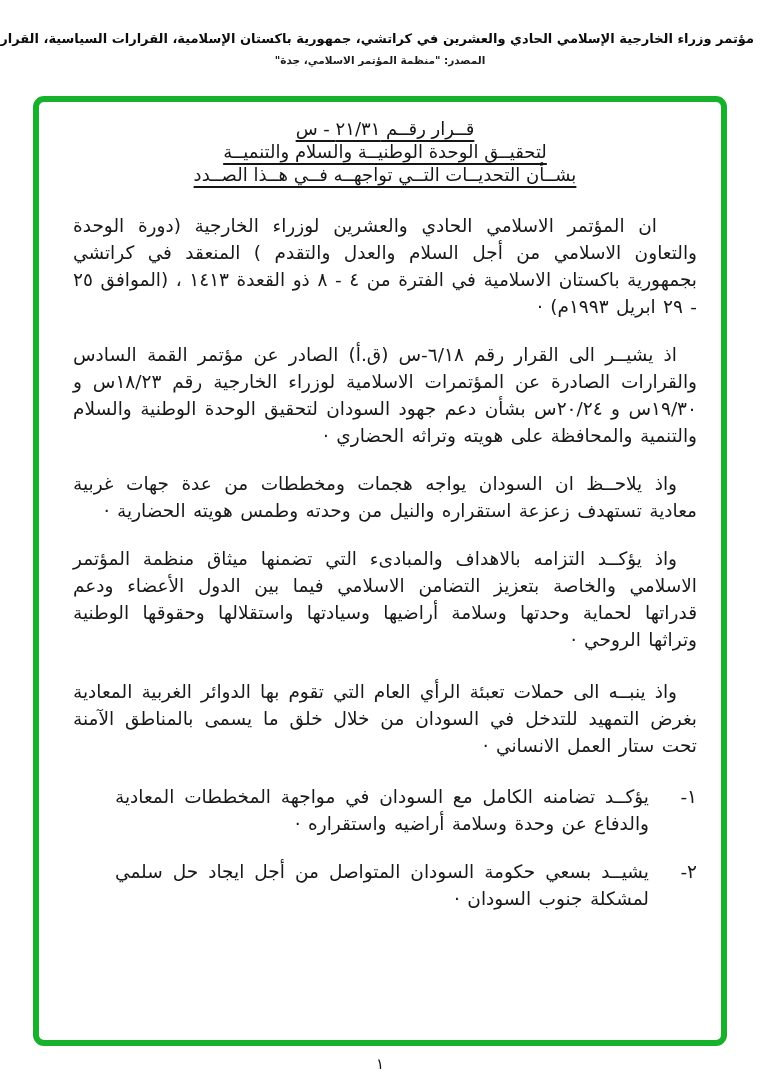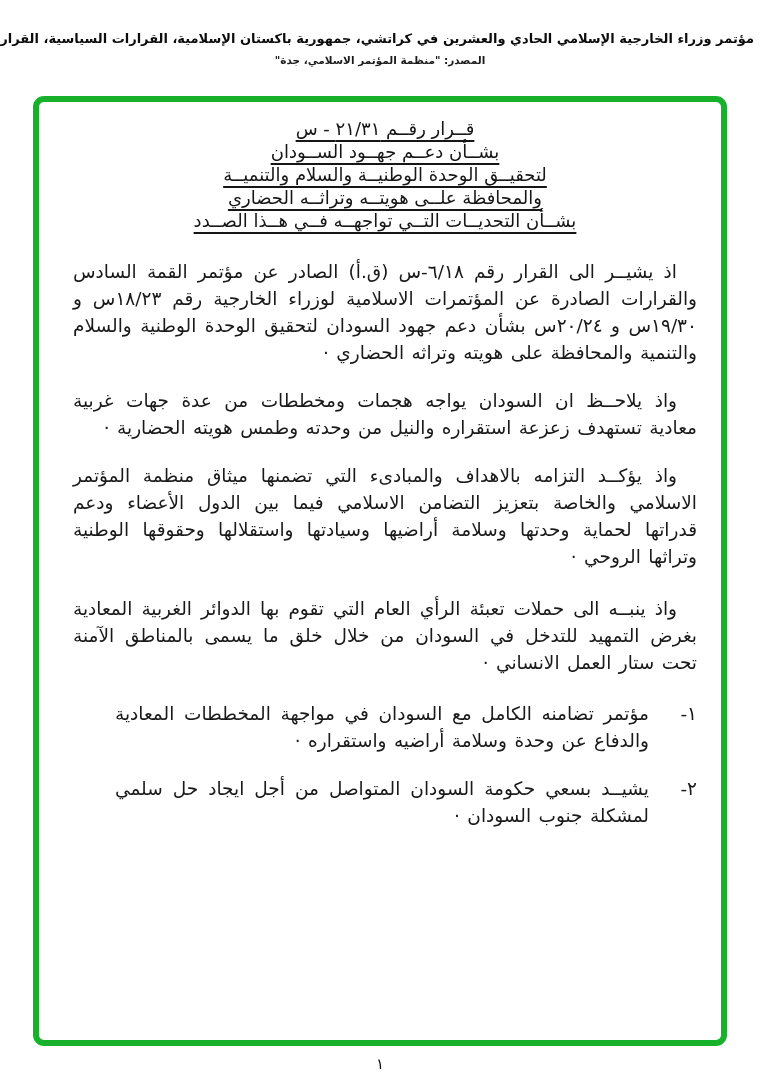--- a/index.html
+++ b/index.html
@@ -81,39 +81,38 @@
   <div class="header">
     <div class="header-line1">مؤتمر وزراء الخارجية الإسلامي الحادي والعشرين في كراتشي، جمهورية باكستان الإسلامية، القرارات السياسية، القرار الرقم ٢١/٣١ - س</div>
     <div class="header-line2">المصدر:  "منظمة المؤتمر الاسلامي، جدة"</div>
   </div>
 
   <div class="frame">
     <div class="content">
 
       <div class="title-block">
         <div class="title-line"><span>قــرار رقــم ٢١/٣١ - س</span></div>
-        <div class="title-line"><span>بشــأن دعــم جهــود الســودان</span></div>
         <div class="title-line"><span>لتحقيــق الوحدة الوطنيــة والسلام والتنميــة</span></div>
-        <div class="title-line"><span>والمحافظة علــى هويتــه وتراثــه الحضاري</span></div>
         <div class="title-line"><span>بشــأن التحديــات التــي تواجهــه فــي هــذا الصــدد</span></div>
       </div>
 
+      <p class="body-par first"><span>ان المؤتمر الاسلامي الحادي والعشرين لوزراء الخارجية (دورة الوحدة والتعاون الاسلامي من أجل السلام والعدل والتقدم ) المنعقد في كراتشي بجمهورية باكستان الاسلامية في الفترة من ٤ - ٨ ذو القعدة ١٤١٣ ، (الموافق ٢٥ - ٢٩ ابريل ١٩٩٣م) ·</span></p>
 
       <p class="body-par lead-par"><span class="lead">اذ يشيــر</span><span> الى القرار رقم ٦/١٨-س (ق.أ) الصادر عن مؤتمر القمة السادس والقرارات الصادرة عن المؤتمرات الاسلامية لوزراء الخارجية رقم ١٨/٢٣س و ١٩/٣٠س و ٢٠/٢٤س بشأن دعم جهود السودان لتحقيق الوحدة الوطنية والسلام والتنمية والمحافظة على هويته وتراثه الحضاري ·</span></p>
 
       <p class="body-par lead-par"><span class="lead">واذ يلاحــظ</span><span> ان السودان يواجه هجمات ومخططات من عدة جهات غربية معادية تستهدف زعزعة استقراره والنيل من وحدته وطمس هويته الحضارية ·</span></p>
 
       <p class="body-par lead-par"><span class="lead">واذ يؤكــد</span><span> التزامه بالاهداف والمبادىء التي تضمنها ميثاق منظمة المؤتمر الاسلامي والخاصة بتعزيز التضامن الاسلامي فيما بين الدول الأعضاء ودعم قدراتها لحماية وحدتها وسلامة أراضيها وسيادتها واستقلالها وحقوقها الوطنية وتراثها الروحي ·</span></p>
 
       <p class="body-par lead-par pre-gap"><span class="lead">واذ ينبــه</span><span> الى حملات تعبئة الرأي العام التي تقوم بها الدوائر الغربية المعادية بغرض التمهيد للتدخل في السودان من خلال خلق ما يسمى بالمناطق الآمنة تحت ستار العمل الانساني ·</span></p>
 
       <div class="list">
         <div class="list-item">
           <div class="item-num">١-</div>
-          <div class="item-text"><span class="lead">مؤتمر</span><span> تضامنه الكامل مع السودان في مواجهة المخططات المعادية والدفاع عن وحدة وسلامة أراضيه واستقراره ·</span></div>
+          <div class="item-text"><span class="lead">يؤكــد</span><span> تضامنه الكامل مع السودان في مواجهة المخططات المعادية والدفاع عن وحدة وسلامة أراضيه واستقراره ·</span></div>
         </div>
         <div class="list-item">
           <div class="item-num">٢-</div>
           <div class="item-text"><span class="lead">يشيــد</span><span> بسعي حكومة السودان المتواصل من أجل ايجاد حل سلمي لمشكلة جنوب السودان ·</span></div>
         </div>
       </div>
 
     </div>
   </div>
 

